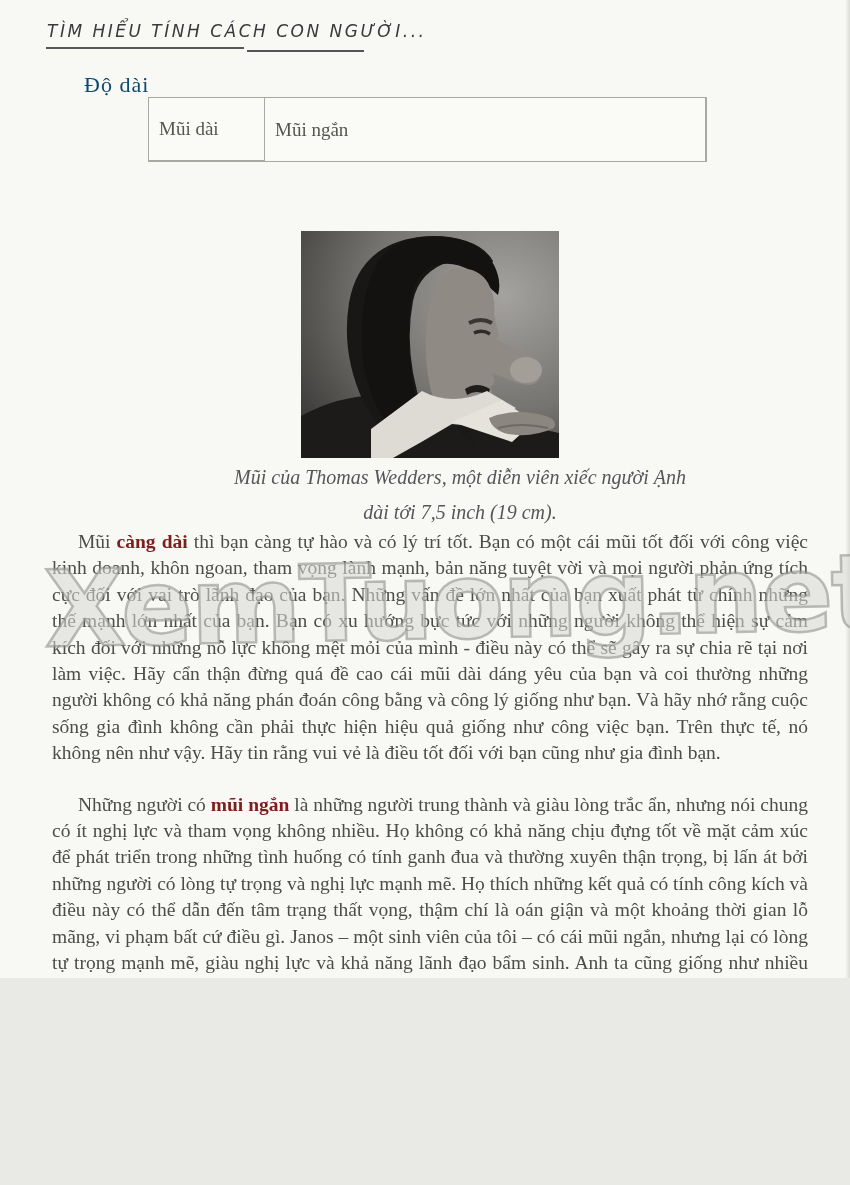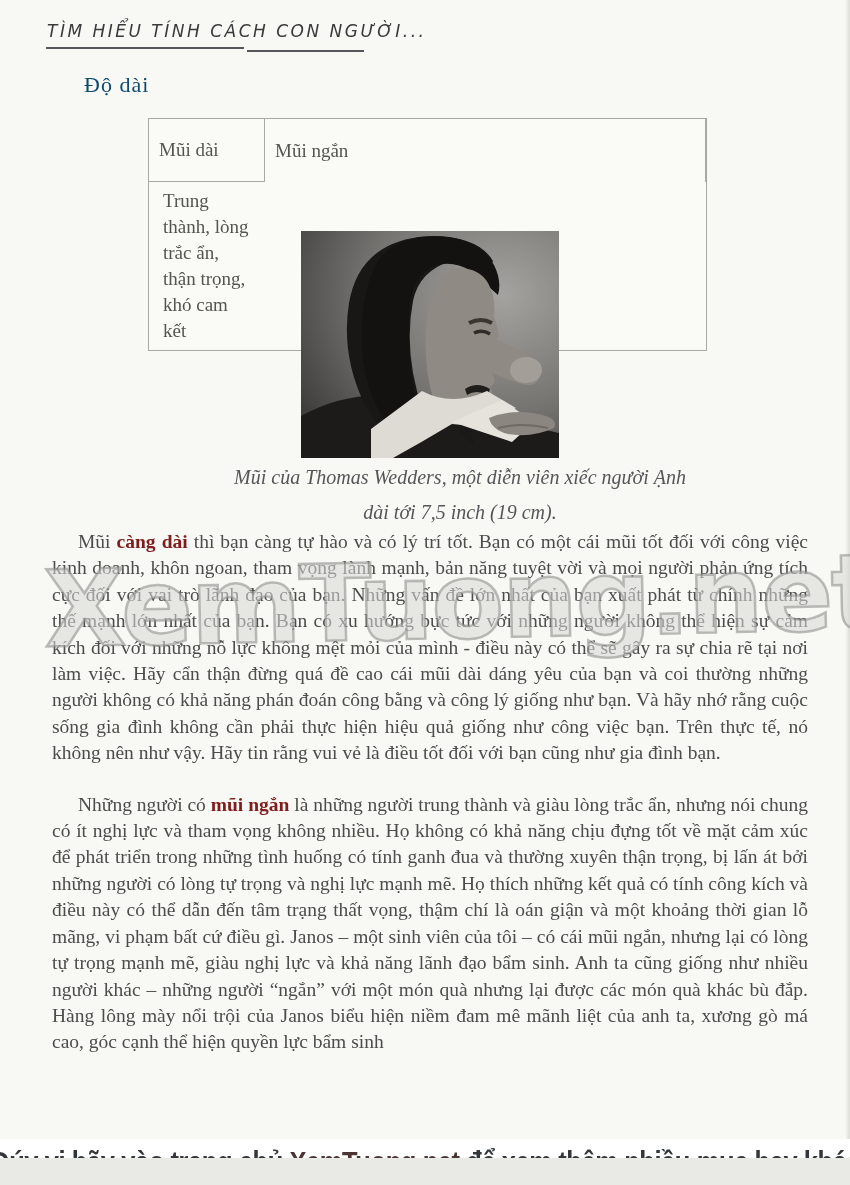--- a/index.html
+++ b/index.html
@@ -1,18 +1,18 @@
 <!DOCTYPE html>
 <html><head>
 <meta charset="utf-8">
 <style>
   html, body { margin: 0; padding: 0; background: #e9e9e6; }
   #page {
     position: relative;
-    width: 850px; height: 1158px;
+    width: 850px; height: 978px;
     margin: 0 auto;
     background: #f8f8f5;
     overflow: hidden;
     font-family: "Liberation Serif", serif;
     text-decoration: underline;
   }
   
   .header-title {
     position: absolute; left: 47px; top: 21px;
     font-family: "DejaVu Sans", sans-serif;
@@ -28,21 +28,20 @@
     position: absolute; left: 84px; top: 72px;
     font-size: 22px; color: #0c4a6e; letter-spacing: 1px;
   }
   
   .nose-table {
     position: absolute; left: 148px; top: 97px; width: 557px;
     border: 1px solid #a9a9a4;
     display: grid; grid-template-columns: 116px 1fr;
     color: #55544f; font-size: 19px;
     background: rgba(255,255,255,0.25);
-    margin-top: 21px;
   }
   .nose-table .cell { padding: 6px 10px; box-sizing: border-box; }
   .nose-table .term {
     border-right: 1px solid #a9a9a4;
     display: flex; align-items: center;
   }
   .nose-table .desc { line-height: 26px; padding: 6px 14px; }
   .nose-table .r1 { border-bottom: 1px solid #a9a9a4; min-height: 63px; }
   .nose-table .r2 { min-height: 62px; }
   
@@ -106,21 +105,20 @@
 
   <div class="header-title">TÌM HIỂU TÍNH CÁCH CON NGƯỜI...</div>
   <div class="header-rule a"></div>
   <div class="header-rule b"></div>
 
   <div class="section-label">Độ dài</div>
 
   <div class="nose-table">
     <div class="cell term r1">Mũi dài</div>
     <div class="cell term r2">Mũi ngắn</div>
-    <div class="cell desc r2">Trung thành, lòng trắc ẩn, thận trọng, khó cam kết</div>
   </div>
 
   <div class="portrait">
     <svg viewBox="0 0 258 227" xmlns="http://www.w3.org/2000/svg">
       <defs>
         <radialGradient id="pbg" cx="78%" cy="28%" r="95%">
           <stop offset="0%" stop-color="#a5a39f"></stop>
           <stop offset="55%" stop-color="#747370"></stop>
           <stop offset="100%" stop-color="#3b3a38"></stop>
         </radialGradient>

